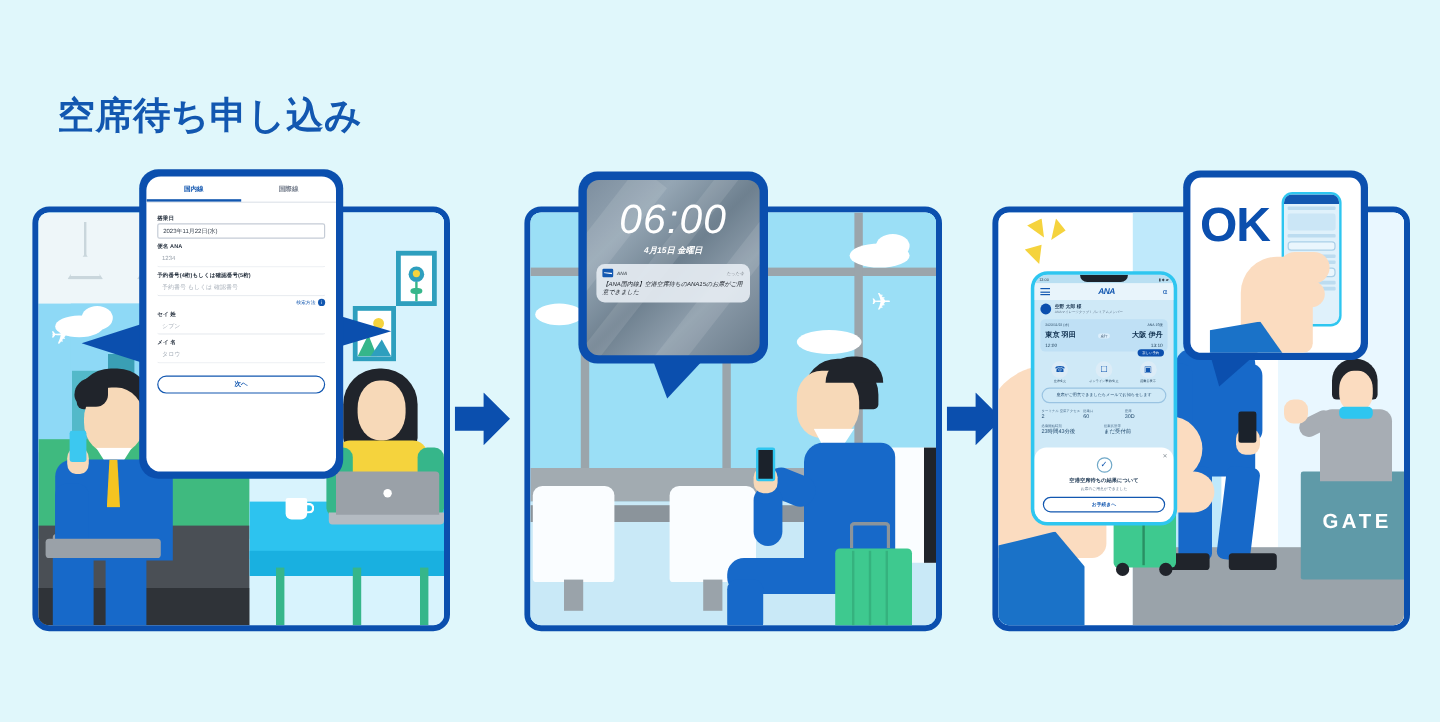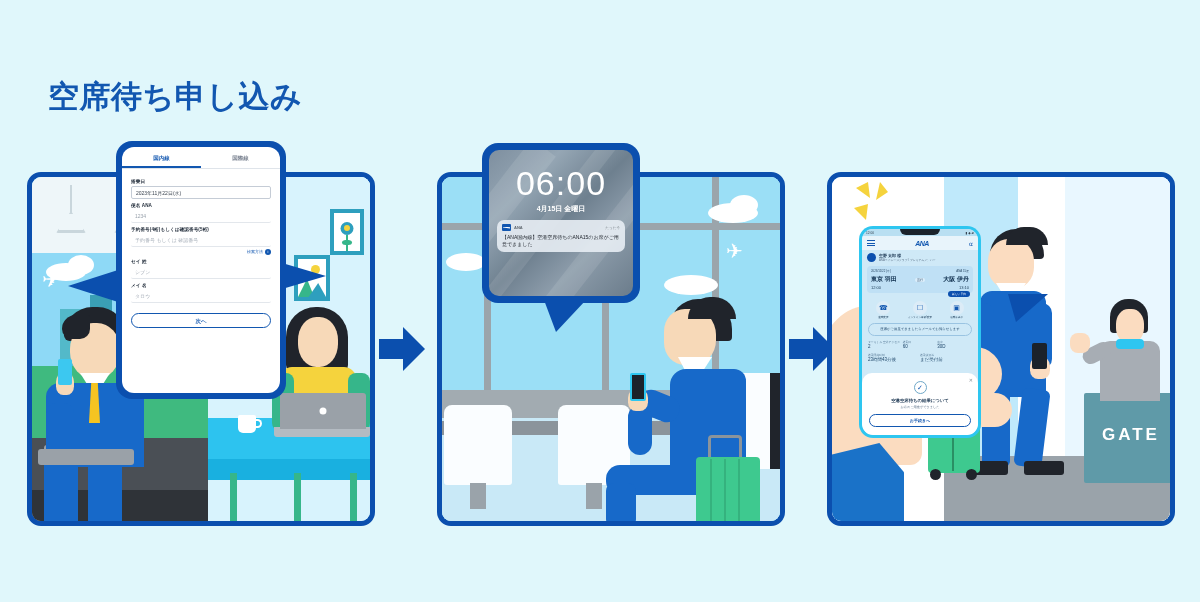--- a/index.html
+++ b/index.html
@@ -138,20 +138,21 @@
 
   
   #bubble2 {
     position:absolute; left:482px; top:143px; width:158px; height:160px;
     background:#0b4fae; border-radius:16px; padding:7px;
   }
   #bubble2 .lock {
     width:100%; height:100%; border-radius:10px; overflow:hidden;
     background:linear-gradient(135deg,#7e8f9f 0%, #95a6b4 25%, #6e808f 50%, #8d9dab 70%, #6b7c8b 100%);
     position:relative;
+    font-style:italic;
   }
   .lock-sheen { position:absolute; background:rgba(255,255,255,0.10); transform:rotate(38deg); }
   .lock-time {
     position:absolute; top:14px; left:0; right:0; text-align:center;
     color:#fff; font-size:34px; font-weight:300; letter-spacing:1px;
     font-family:"Liberation Sans", sans-serif;
   }
   .lock-date {
     position:absolute; top:54px; left:0; right:0; text-align:center;
     color:#fff; font-size:7px; font-weight:700;
@@ -591,20 +592,43 @@
       <div class="p3-modal">
         <div class="x">✕</div>
         <div class="p3-check">✓</div>
         <div class="p3-mtitle">空港空席待ちの結果について</div>
         <div class="p3-msub">お席のご用意ができました</div>
         <div class="p3-mbtn">お手続きへ</div>
       </div>
     </div>
   </div>
 
+  <div id="bubbleOK">
+    <div class="inner">
+      <div class="ok-text">OK</div>
+      <div class="okphone">
+        <div class="s">
+          <div class="okp-hdr"></div>
+          <div class="okp-row"></div>
+          <div class="okp-big"></div>
+          <div class="okp-row"></div>
+          <div class="okp-bar"></div>
+          <div class="okp-row"></div>
+          <div class="okp-row"></div>
+          <div class="okp-bar"></div>
+          <div class="okp-row"></div>
+          <div class="okp-row"></div>
+        </div>
+      </div>
+      <div class="okhand" style="left:42px;top:66px;width:60px;height:80px;border-radius:30px 14px 8px 8px;"></div>
+      <div class="okhand" style="left:74px;top:62px;width:42px;height:26px;border-radius:14px;"></div>
+      <div class="okhand" style="left:74px;top:86px;width:38px;height:22px;border-radius:12px;"></div>
+      <div class="oksleeve" style="left:16px;top:120px;width:62px;height:28px;border-radius:4px;clip-path:polygon(0 26%,68% 0,100% 100%,0 100%);"></div>
+    </div>
+  </div>
   <div style="position:absolute;left:1008px;top:294px;width:0;height:0;border-left:8px solid transparent;border-right:32px solid transparent;border-top:28px solid #0b4fae;"></div>
 
   <svg style="position:absolute;left:854px;top:182px;width:44px;height:50px;" viewBox="0 0 44 50">
     <polygon points="2,6 14,0 16,16" fill="#f5d33d"></polygon>
     <polygon points="0,26 14,22 12,38" fill="#f5d33d"></polygon>
     <polygon points="26,0 34,10 22,18" fill="#f5d33d"></polygon>
   </svg>
 
 </div>
 

